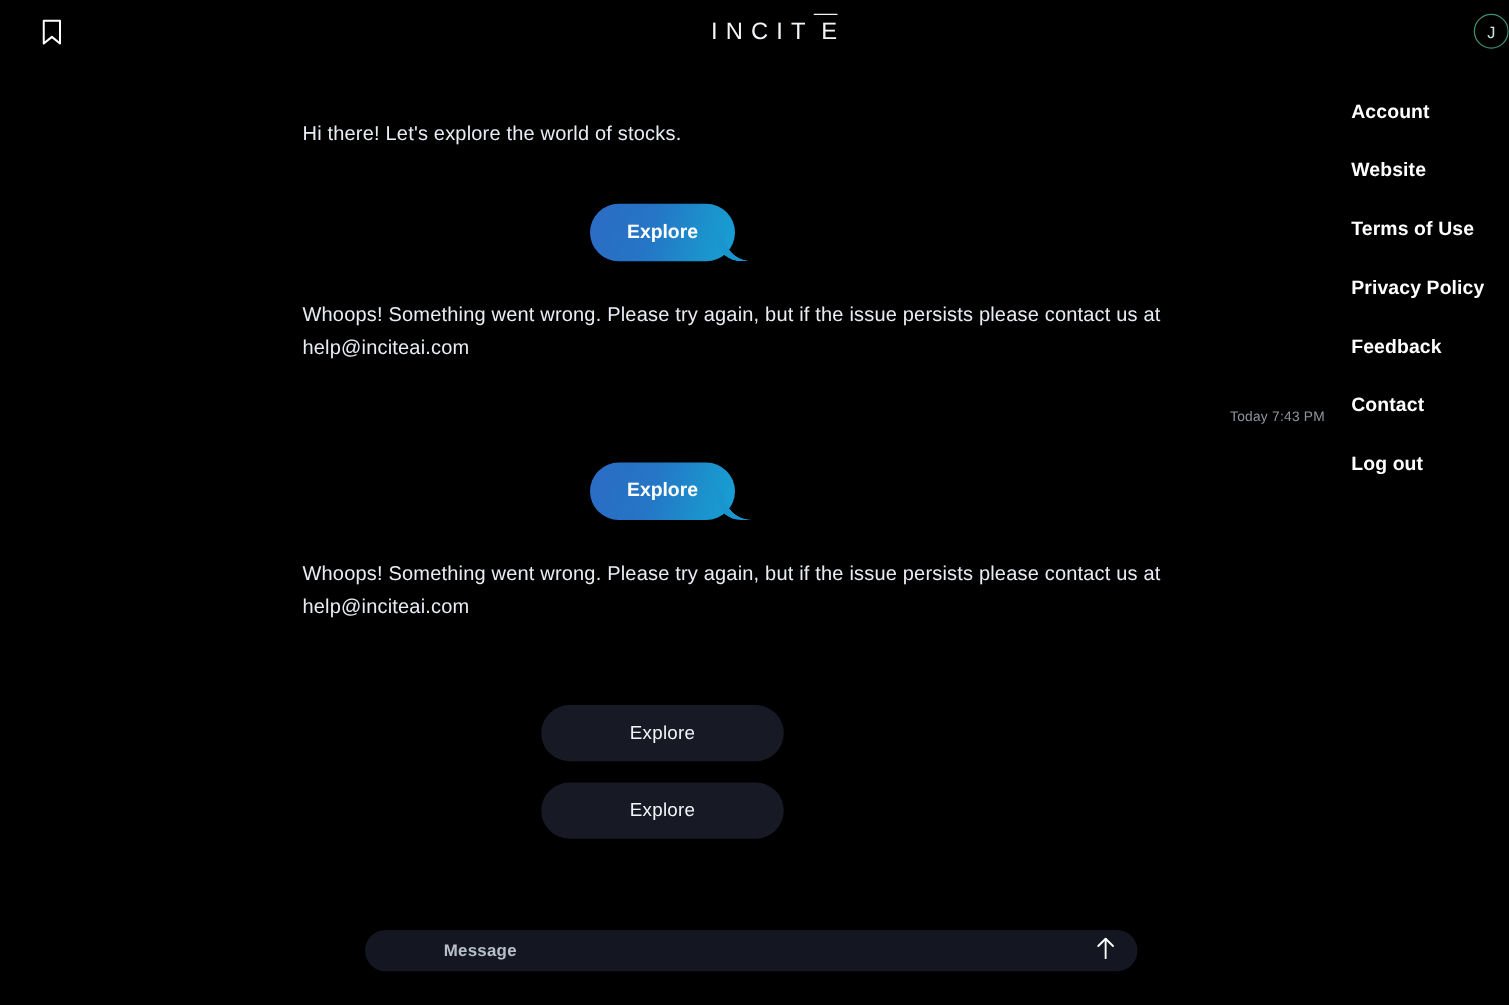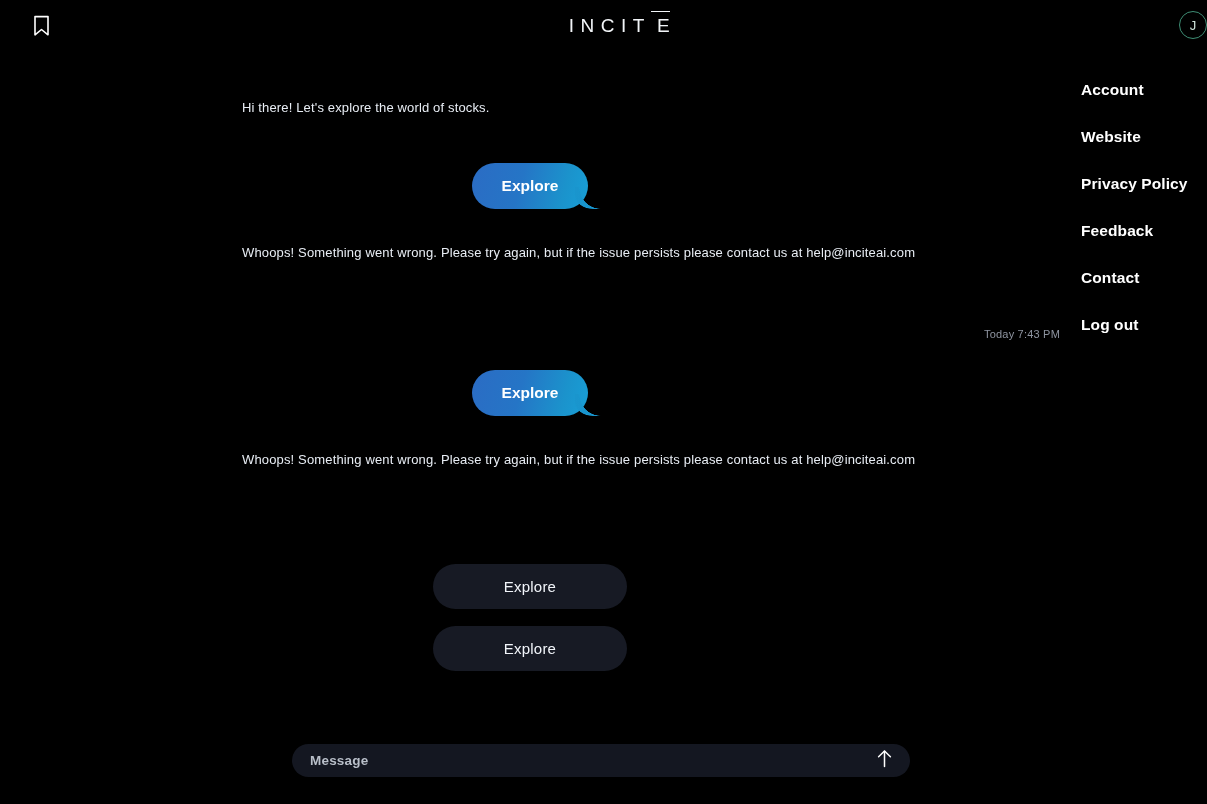--- a/index.html
+++ b/index.html
@@ -107,21 +107,21 @@
     top: 0;
     left: 0;
     width: 1060px;
     height: 804px;
   }
 
   .msg-text {
     position: absolute;
     left: 242px;
     width: 710px;
-    font-size: 13px;
+    font-size: 16px;
     line-height: 26px;
     color: #e8edf4;
     letter-spacing: 0.15px;
   }
 
   
   .bubble-wrap {
     position: absolute;
     left: 0;
     width: 1060px;
@@ -208,20 +208,21 @@
   .composer input {
     flex: 1;
     background: transparent;
     border: none;
     outline: none;
     color: #e8edf4;
     font-size: 13.5px;
     font-family: "Liberation Sans", sans-serif;
     font-weight: 700;
     letter-spacing: 0.2px;
+    margin-left: 45px;
   }
   .composer input::placeholder {
     color: #b9bfc9;
     font-weight: 700;
   }
   .send-btn {
     width: 24px;
     height: 24px;
     display: flex;
     align-items: center;
@@ -246,20 +247,21 @@
   <div class="brand"><span>INCIT</span><span class="ovl">E</span></div>
 
   <div class="avatar">
     <span>J</span>
   </div>
 </div>
 
 <nav class="rightmenu">
   <div class="menu-item">Account</div>
   <div class="menu-item">Website</div>
+  <div class="menu-item">Terms of Use</div>
   <div class="menu-item">Privacy Policy</div>
   <div class="menu-item">Feedback</div>
   <div class="menu-item">Contact</div>
   <div class="menu-item">Log out</div>
 </nav>
 
 <main class="convo">
 
   <div class="msg-text" style="top:95px">Hi there! Let's explore the world of stocks.</div>
 

